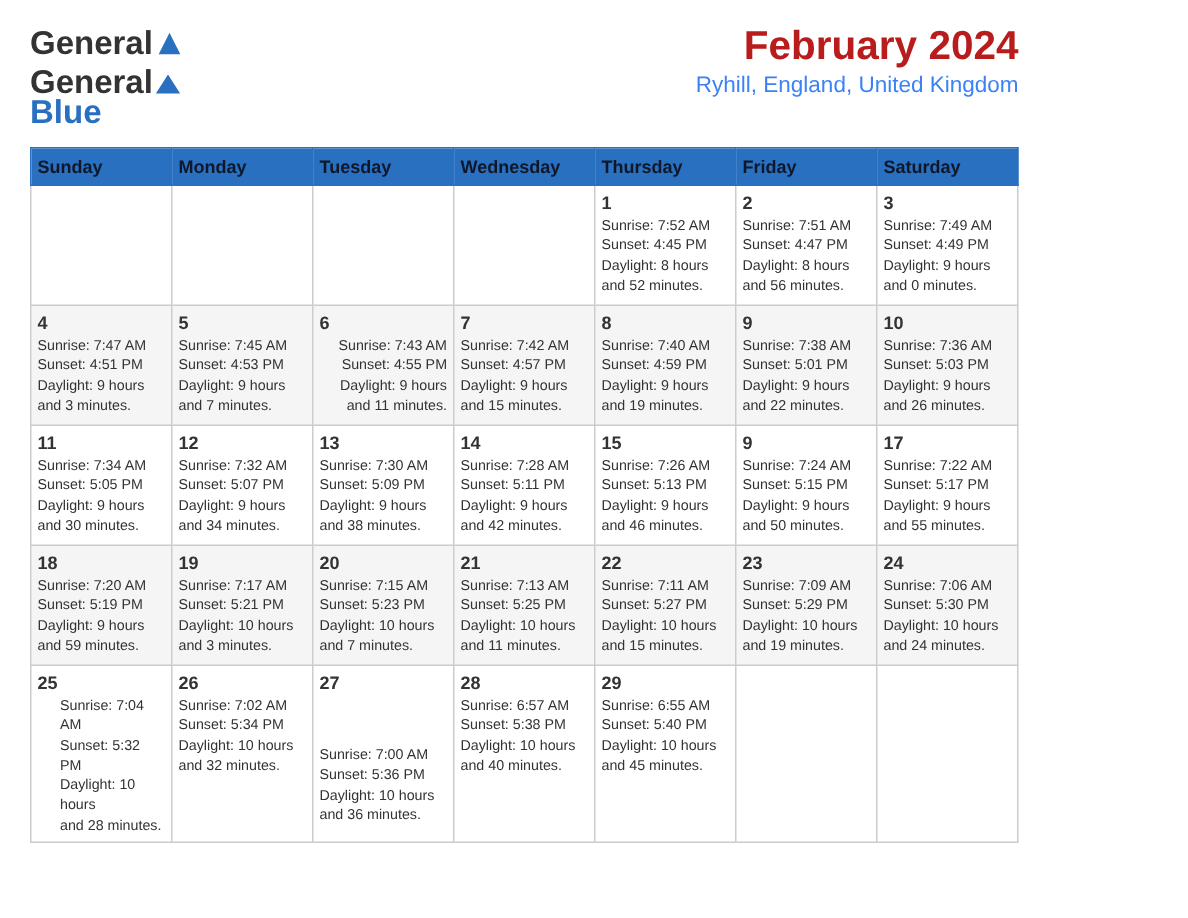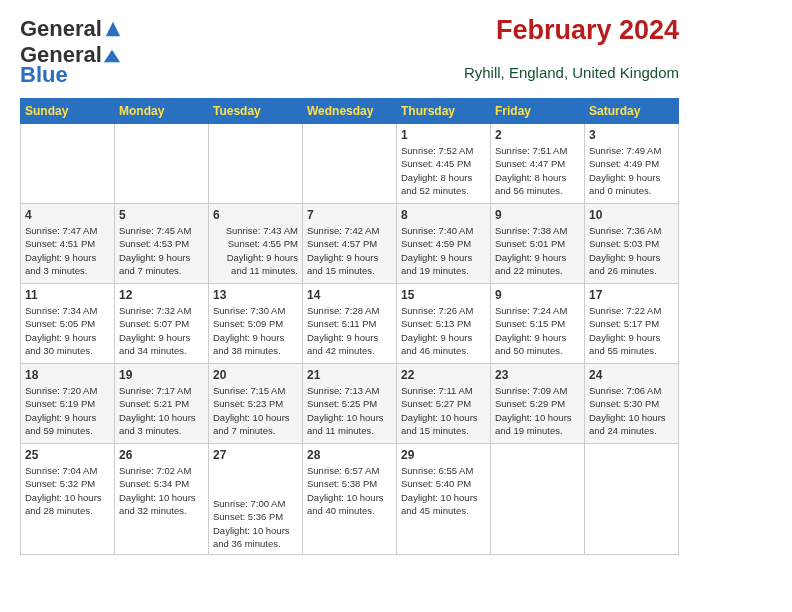--- a/index.html
+++ b/index.html
@@ -44,31 +44,31 @@
       text-align: right;
     }
     .main-title {
       font-size: 27px;
       font-weight: bold;
       color: #b91c1c;
       line-height: 1.1;
     }
     .subtitle {
       font-size: 15px;
-      color: #14532d;
-      margin-top: 18px;
+      color: #3b82f6;
+      margin-top: 2px;
     }
     .calendar-table {
       width: 100%;
       border-collapse: collapse;
       table-layout: fixed;
     }
     .calendar-table th {
       background-color: #2970c0;
-      color: #fde047;
+      color: #0f172a;
       font-size: 12px;
       font-weight: bold;
       padding: 5px 4px;
       text-align: left;
       border: 1px solid #2970c0;
     }
     .calendar-table td {
       border: 1px solid #ccc;
       vertical-align: top;
       padding: 4px 4px;
@@ -313,21 +313,21 @@
             <span class="day-number">24</span>
             <div class="day-info" style="white-space: pre-line;">Sunrise: 7:06 AM
 Sunset: 5:30 PM
 Daylight: 10 hours
 and 24 minutes.</div>
           </td>
         </tr>
         <tr>
           <td>
             <span class="day-number">25</span>
-            <div class="day-info" style="white-space: pre-line;">Sunrise: 7:04 AM
+            <div class="day-info" style="white-space: pre-line; margin-left: 15px;">Sunrise: 7:04 AM
 Sunset: 5:32 PM
 Daylight: 10 hours
 and 28 minutes.</div>
           </td>
           <td>
             <span class="day-number">26</span>
             <div class="day-info" style="white-space: pre-line;">Sunrise: 7:02 AM
 Sunset: 5:34 PM
 Daylight: 10 hours
 and 32 minutes.</div>

